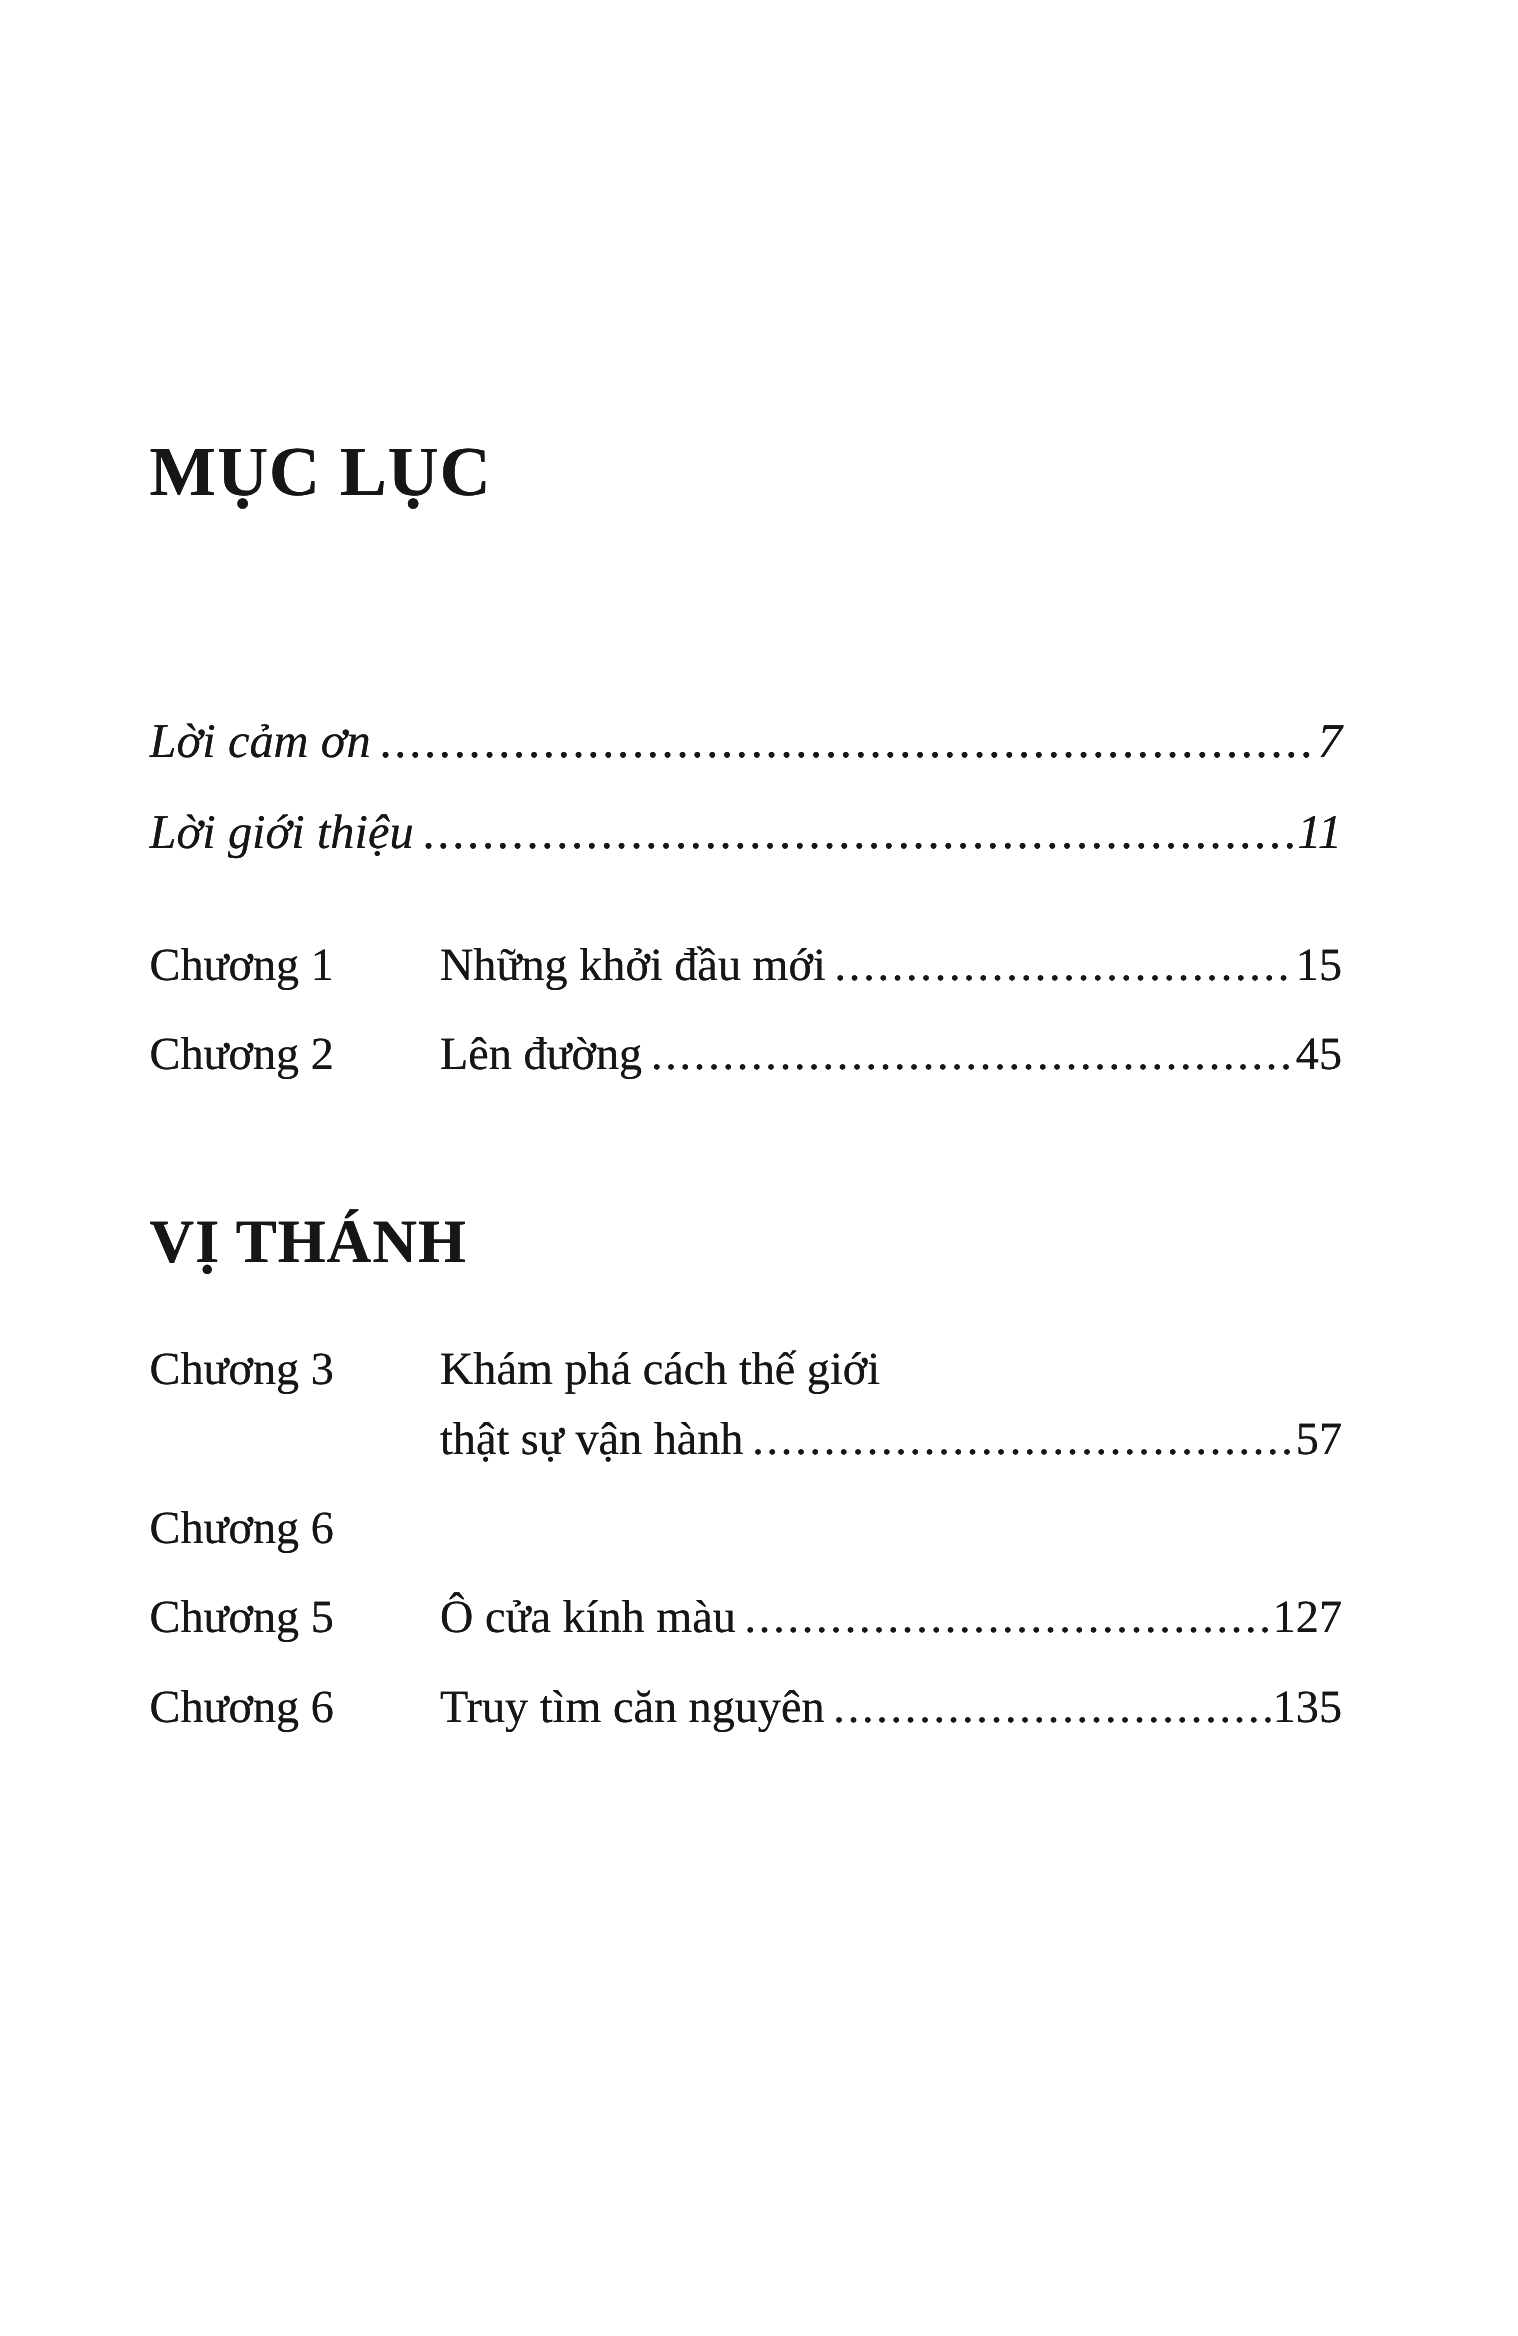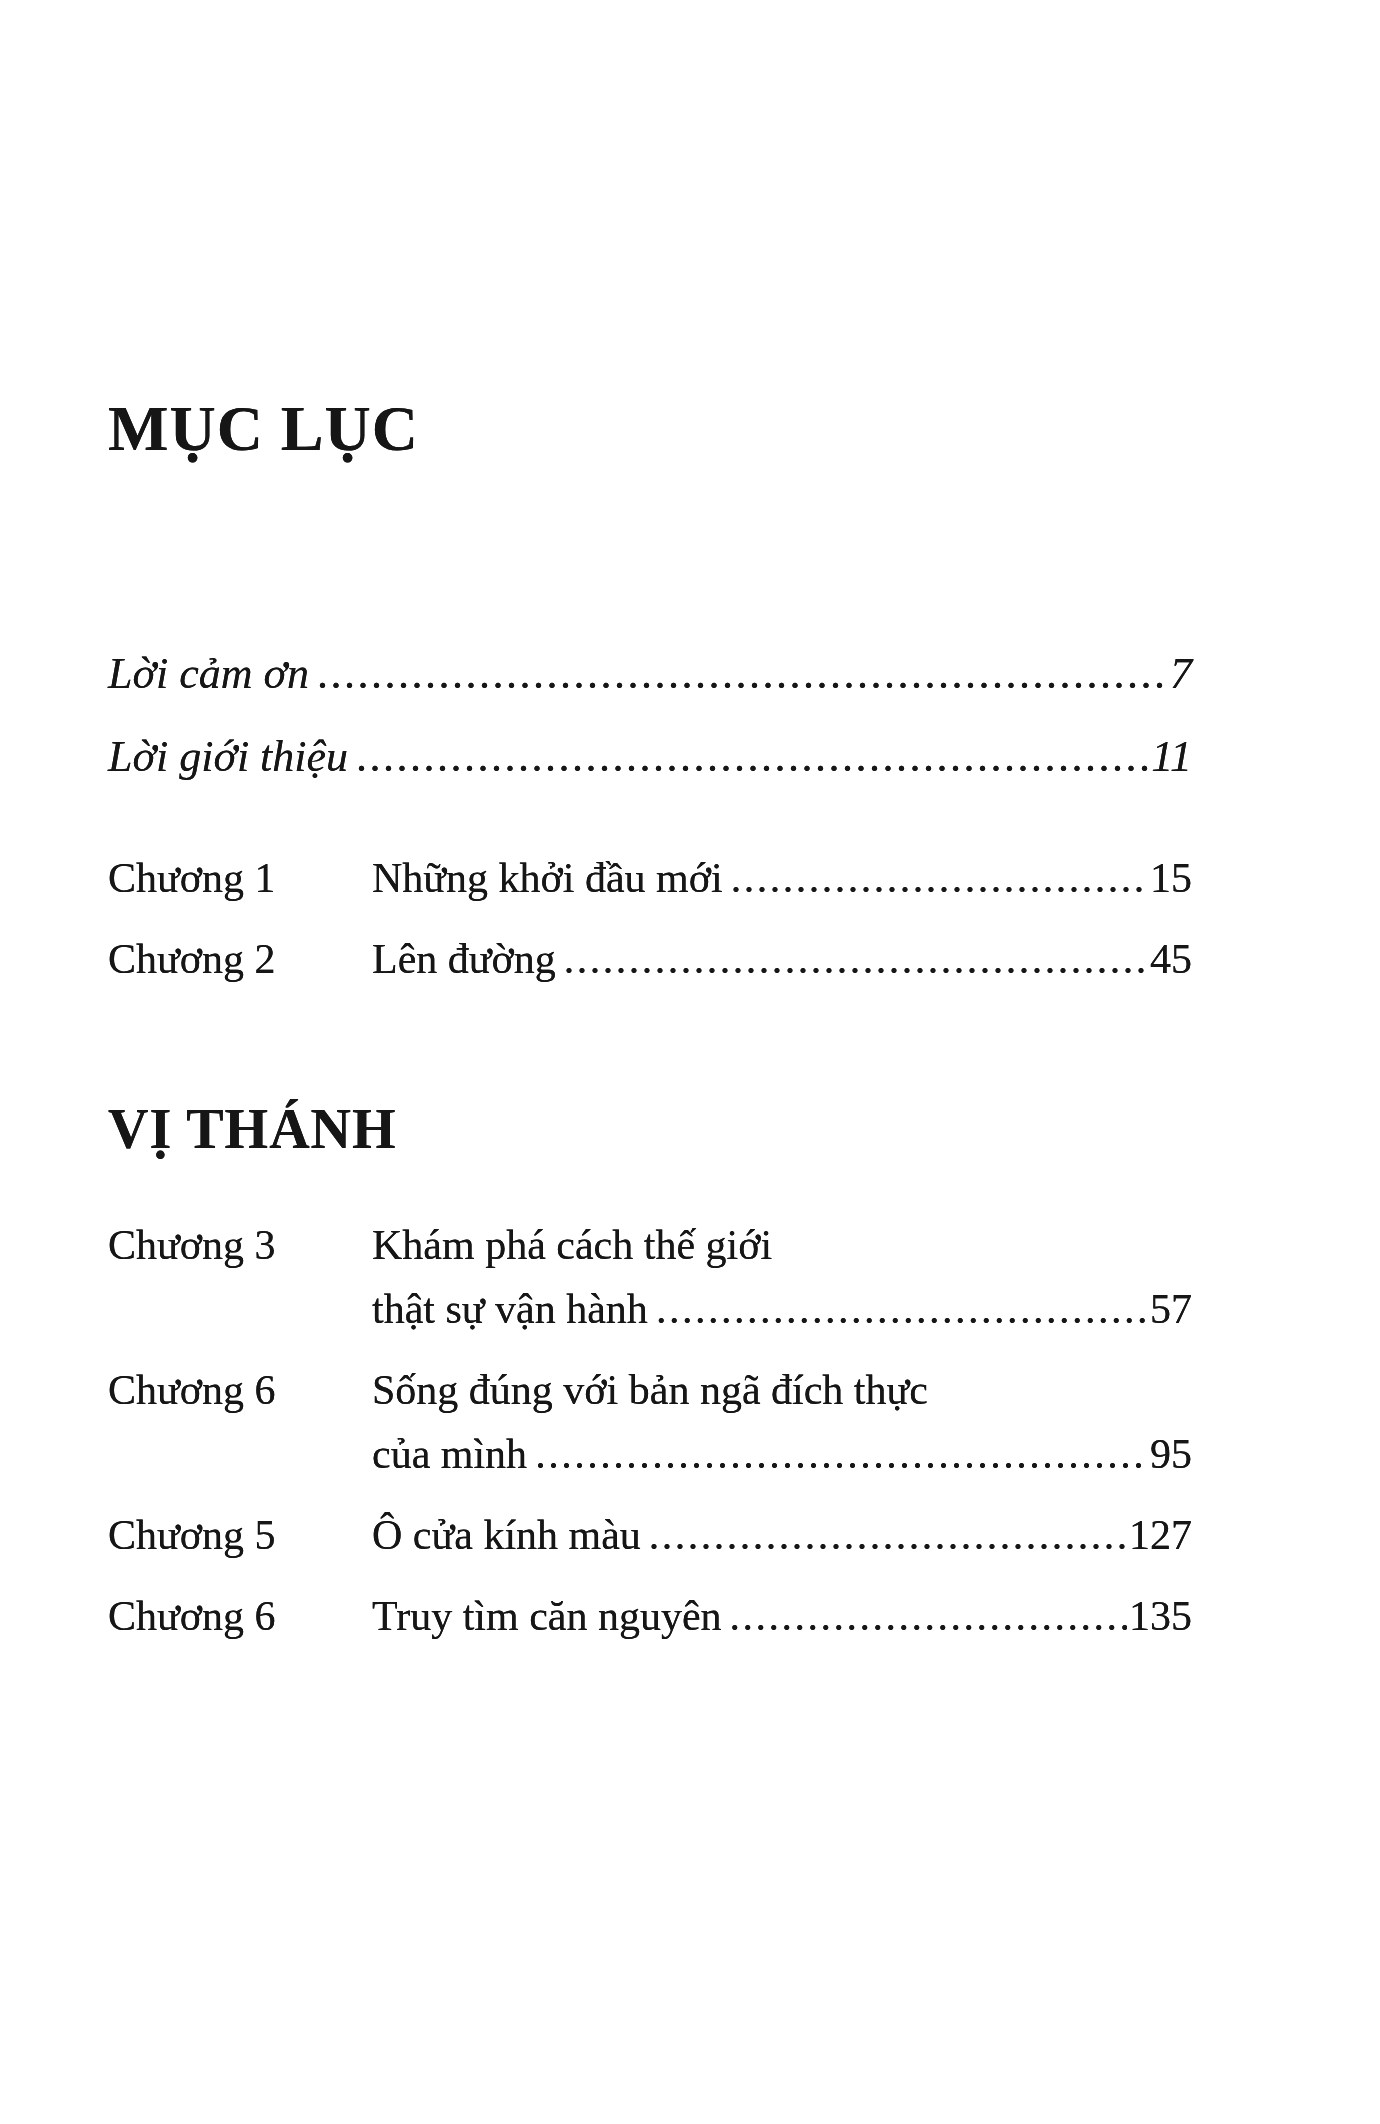--- a/index.html
+++ b/index.html
@@ -11,21 +11,21 @@
     position: relative;
     width: 1380px;
     height: 2124px;
     background: #ffffff;
     color: #161616;
     font-family: "Liberation Serif", "DejaVu Serif", serif;
     overflow: hidden;
   }
   .content {
     position: absolute;
-    left: 108px;
+    left: 136px;
     top: 0;
     width: 1084px; 
   }
   h1.toc-title {
     margin: 396px 0 0 0;
     font-size: 64px;
     line-height: 66px;
     font-weight: 700;
     letter-spacing: 1px;
     text-shadow: 0 0 0.6px currentColor;
@@ -157,30 +157,20 @@
           </span>
           <span class="entry-line">
             <span class="entry-title">thật sự vận hành</span>
             <span class="leader"></span>
             <span class="page-number">57</span>
           </span>
         </span>
       </div>
       <div class="toc-row">
         <span class="chapter-label">Chương 6</span>
-        <span class="entry">
-          <span class="entry-line">
-            <span class="entry-title">Sống đúng với bản ngã đích thực</span>
-          </span>
-          <span class="entry-line">
-            <span class="entry-title">của mình</span>
-            <span class="leader"></span>
-            <span class="page-number">95</span>
-          </span>
-        </span>
       </div>
       <div class="toc-row">
         <span class="chapter-label">Chương 5</span>
         <span class="entry">
           <span class="entry-line">
             <span class="entry-title">Ô cửa kính màu</span>
             <span class="leader"></span>
             <span class="page-number">127</span>
           </span>
         </span>

